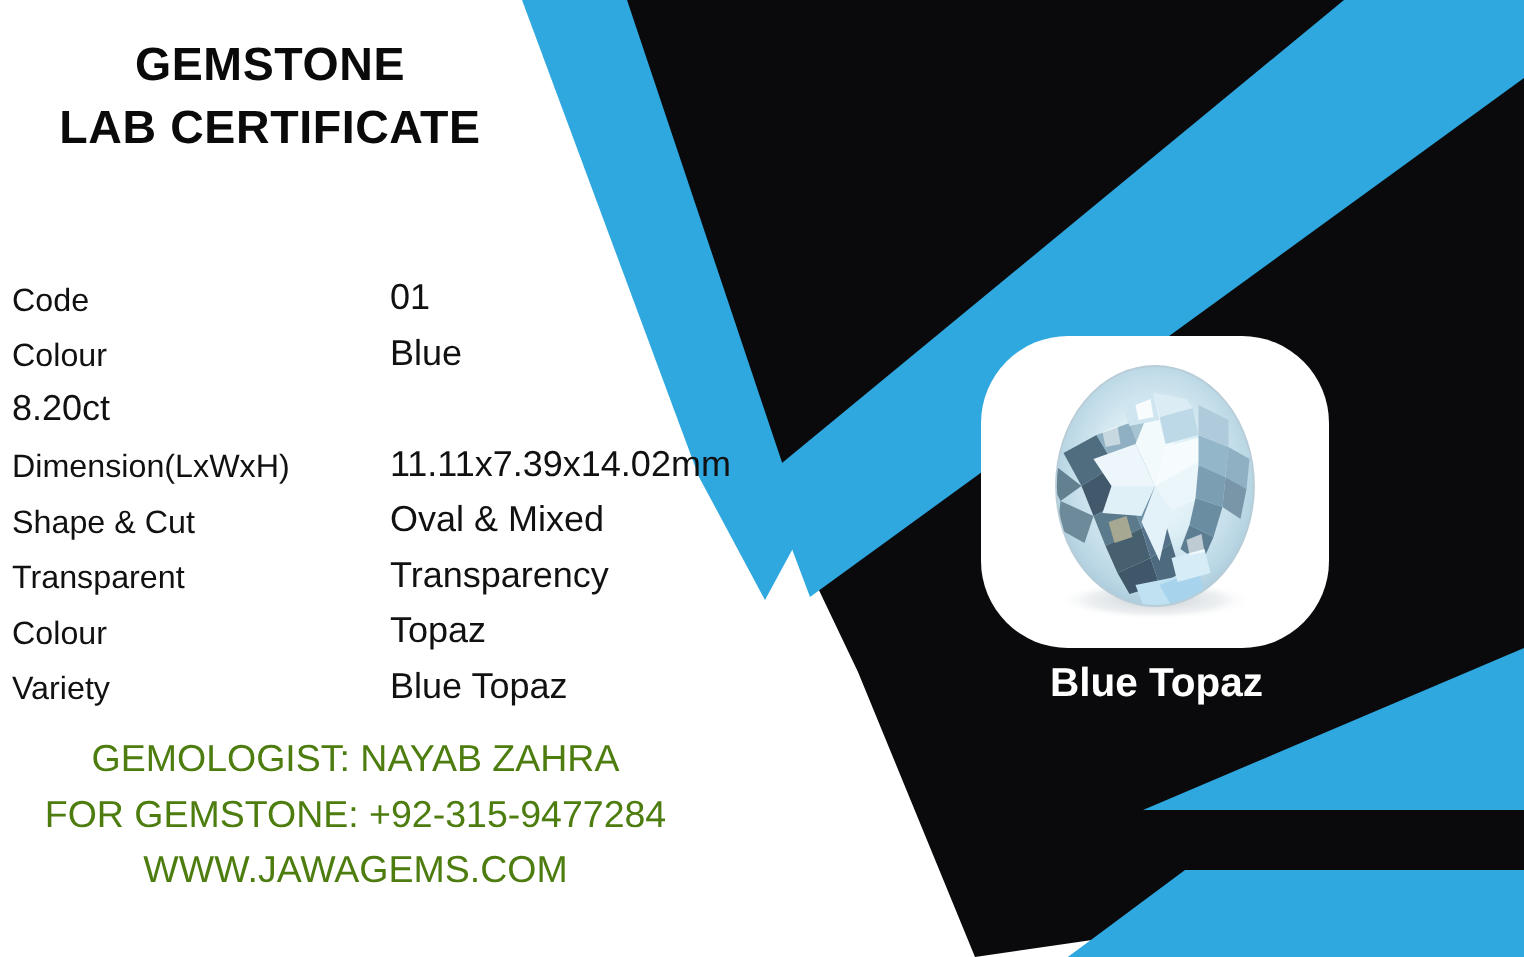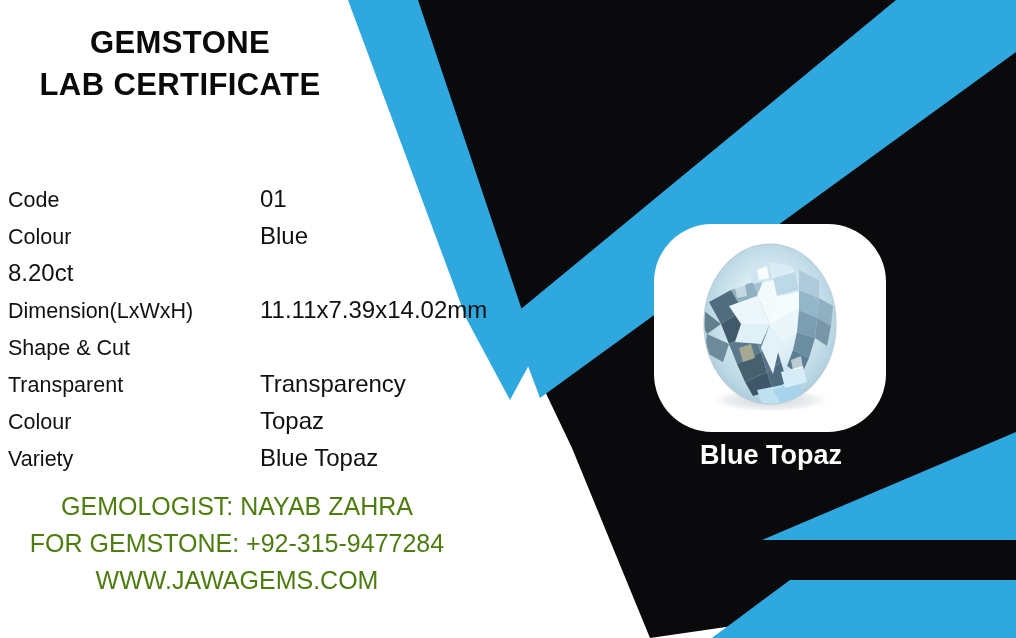--- a/index.html
+++ b/index.html
@@ -171,20 +171,21 @@
         <span class="spec-value">8.20ct</span>
       </div>
 
       <div class="spec-row">
         <span class="spec-label">Dimension(LxWxH)</span>
         <span class="spec-value">11.11x7.39x14.02mm</span>
       </div>
 
       <div class="spec-row">
         <span class="spec-label">Shape &amp; Cut</span>
+        <span class="spec-value">Oval &amp; Mixed</span>
       </div>
 
       <div class="spec-row">
         <span class="spec-label">Transparent</span>
         <span class="spec-value">Transparency</span>
       </div>
 
       <div class="spec-row">
         <span class="spec-label">Colour</span>
         <span class="spec-value">Topaz</span>

